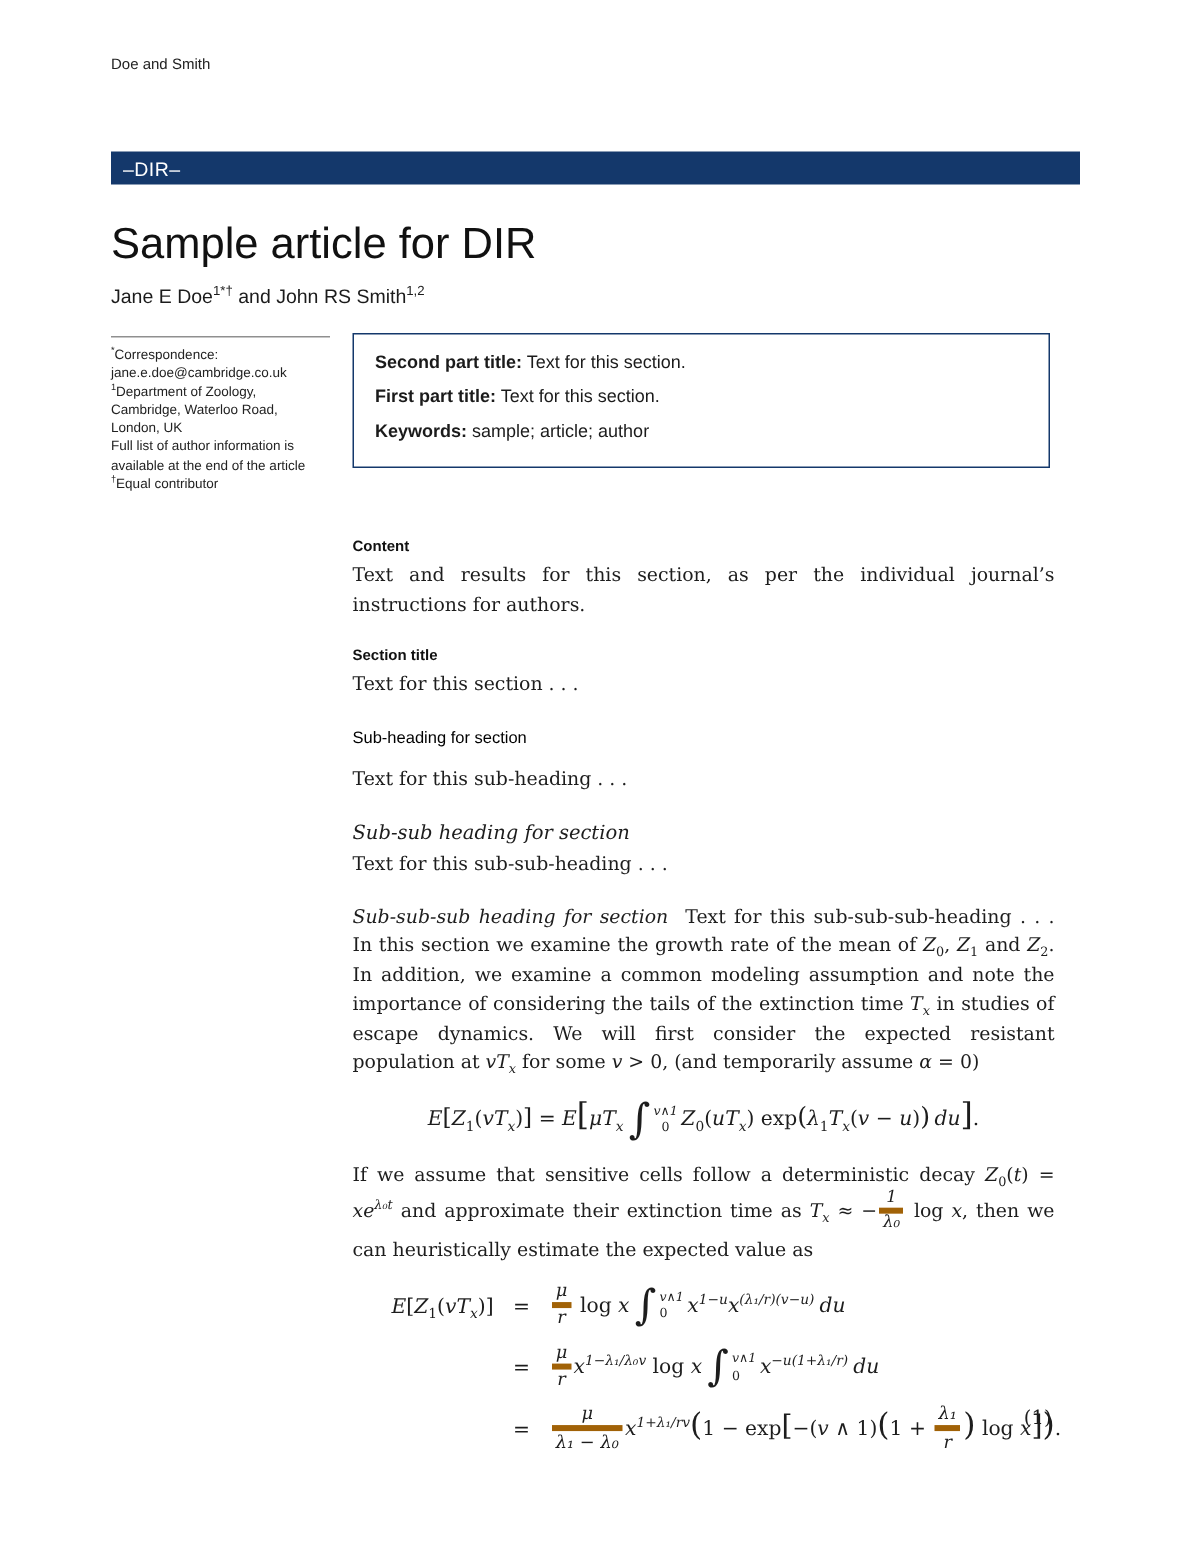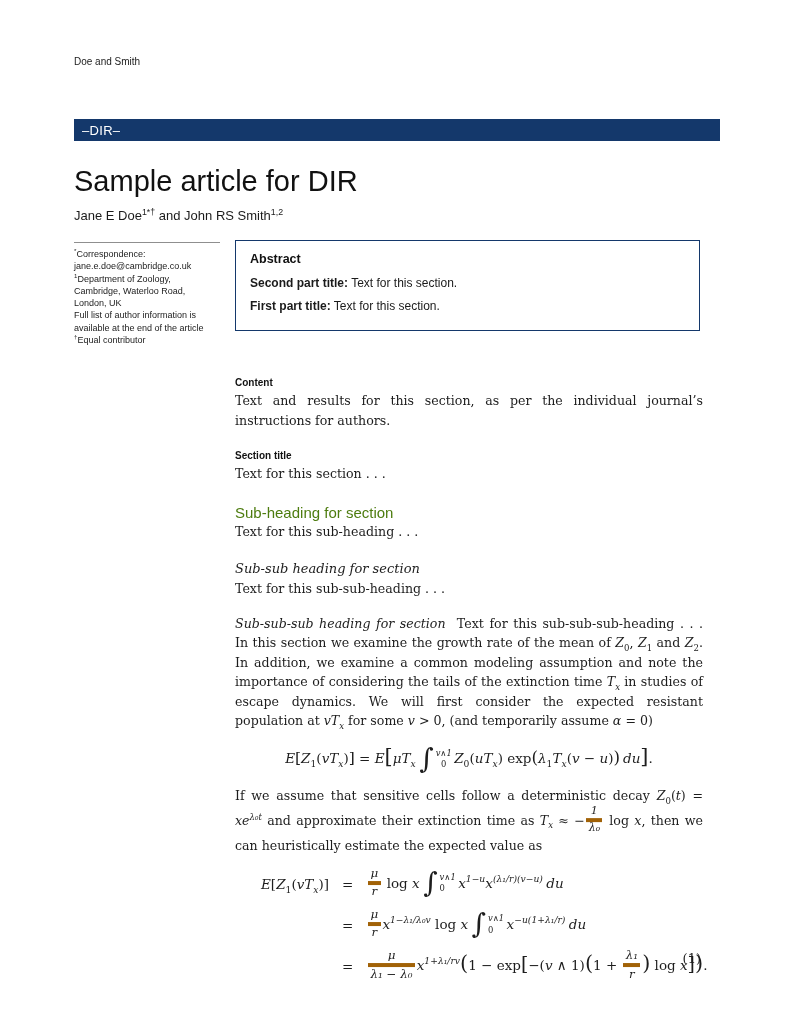--- a/index.html
+++ b/index.html
@@ -1,37 +1,37 @@
 <!DOCTYPE html>
 <html><head>
 <meta charset="utf-8">
 <style>
   html,body{margin:0;padding:0;background:#ffffff;}
   body{width:794px;height:1028px;font-family:"Liberation Sans",sans-serif;color:#1b1b1b;}
   .page{position:relative;width:794px;height:1028px;overflow:hidden;padding:0 74px;box-sizing:border-box;background:#fff;}
 
-  .running-head{padding-top:56px;font-size:10px;color:#222;}
+  .running-head{padding-top:38px;font-size:10px;color:#222;}
   .banner{margin-top:52px;background:#14386b;height:22px;display:flex;align-items:center;}
   .banner-label{color:#ffffff;font-weight:normal;font-size:13px;padding-left:8px;letter-spacing:.3px;}
   .title{margin:24px 0 0;font-size:29px;font-weight:normal;color:#111;}
   .authors{margin-top:10px;font-size:13px;color:#1b1b1b;}
   .authors sup{font-size:68%;}
 
   .columns{display:flex;margin-top:17px;align-items:flex-start;}
   .sidebar{width:146px;flex:0 0 146px;font-size:9px;line-height:12.3px;color:#222;}
   .siderule{border:none;border-top:1px solid #8f8f8f;margin:2px 0 5px;}
   .sidebar sup{font-size:7px;}
   .abstract{margin-left:15px;width:465px;box-sizing:border-box;border:1.5px solid #14386b;padding:11px 14px 8px;}
   .abs-heading{font-weight:bold;font-size:12.5px;margin-bottom:10px;color:#111;}
   .abs-row{font-size:12px;margin-bottom:9px;}
   .abs-label{font-weight:bold;}
 
   .main{margin-left:161px;width:468px;font-family:"DejaVu Serif","Liberation Serif",serif;color:#1d1d1d;}
   .h-sec{font-family:"Liberation Sans",sans-serif;font-size:10px;font-weight:bold;margin:0 0 3px;color:#111;}
-  .h-sub{font-family:"Liberation Sans",sans-serif;font-size:15px;font-weight:normal;margin:0 0 1px;color:#4d7c0f;}
+  .h-sub{font-family:"Liberation Sans",sans-serif;font-size:11px;font-weight:normal;margin:0 0 11px;color:#000000;}
   .h-subsub{font-size:13px;font-style:italic;font-weight:normal;margin:0 0 3px;}
   .mt-first{margin-top:31px;}
   .mt-sec{margin-top:20px;}
   .para{font-size:12.6px;line-height:19.5px;margin:0;}
   .justify{text-align:justify;}
   .gap-lg{margin-top:15px;}
 
   
   .mi{font-style:italic;}
   .mr{font-style:normal;}
@@ -74,26 +74,28 @@
           <div class="sideline"><sup class="mr ms">1</sup><span class="mr">Department of Zoology,</span></div>
           <div class="sideline"><span class="mr">Cambridge, Waterloo Road,</span></div>
           <div class="sideline"><span class="mr">London, UK</span></div>
           <div class="sideline"><span class="mr">Full list of author information is</span></div>
           <div class="sideline"><span class="mr">available at the end of the article</span></div>
           <div class="sideline"><sup class="mr ms">†</sup><span class="mr">Equal contributor</span></div>
         </div>
     </aside>
 
     <section class="abstract">
-      <div class="abs-heading">Abstract</div>
       <div class="abs-row">
         <span class="abs-label">Second part title:</span><span> Text for this section.</span>
       </div>
       <div class="abs-row">
         <span class="abs-label">First part title:</span><span> Text for this section.</span>
+      </div>
+      <div class="abs-row">
+        <span class="abs-label">Keywords:</span><span> sample; article; author</span>
       </div>
     </section>
   </div>
 
   <div class="main">
     <h2 class="h-sec mt-first">Content</h2>
     <p class="para justify">Text and results for this section, as per the individual journal’s instructions for authors.</p>
 
     <h2 class="h-sec mt-sec">Section title</h2>
     <p class="para">Text for this section . . .</p>

